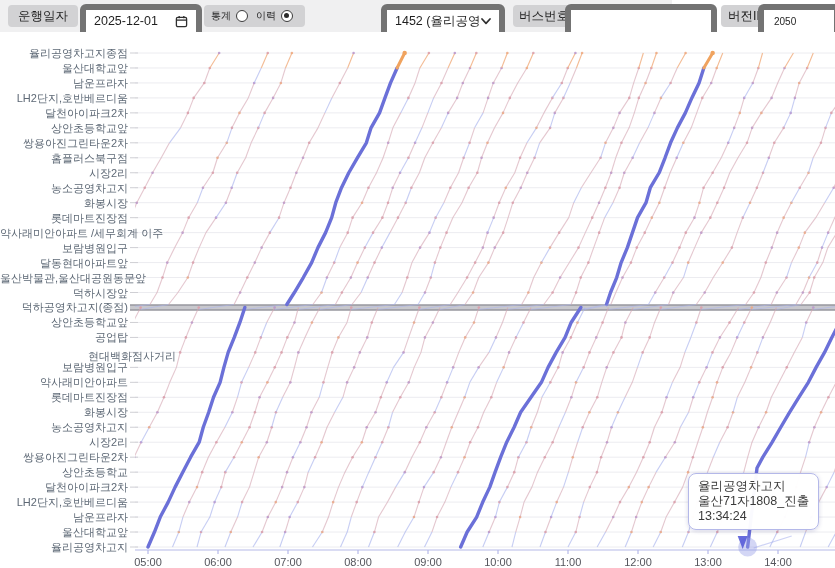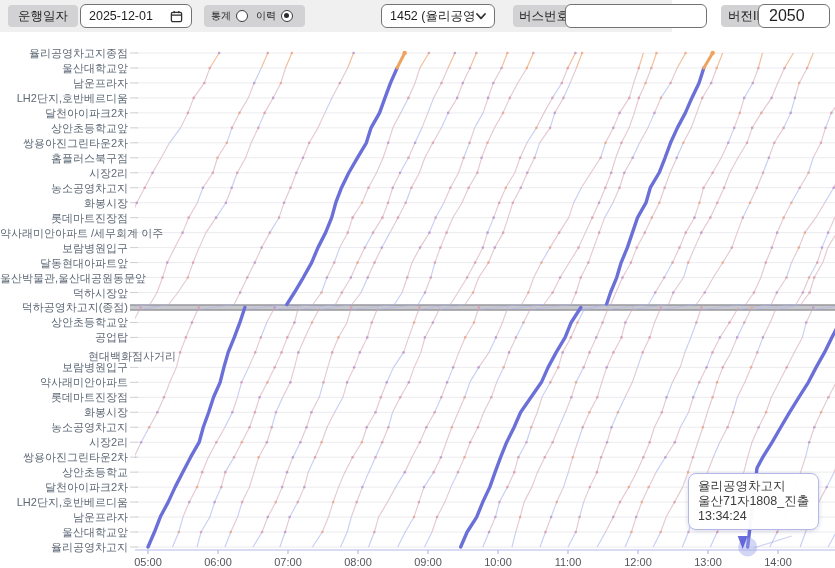--- a/index.html
+++ b/index.html
@@ -3,23 +3,23 @@
 <meta charset="utf-8">
 <style>
   html,body{margin:0;padding:0;background:#fff;}
   body{font-family:"Liberation Sans","DejaVu Sans",sans-serif;}
   #app{position:relative;width:835px;height:568px;background:#fff;overflow:hidden;}
 
   
   #topbar{position:absolute;left:0;top:0;width:672px;height:32px;background:#f0f0f1;}
   .chip{position:absolute;top:5px;height:22px;line-height:22px;padding:0 10px;background:#d2d2d4;
         border-radius:4px;font-size:12.5px;color:#1f1f1f;font-weight:500;white-space:nowrap;}
-  .inbox{position:absolute;top:4px;height:22px;background:#fff;border:1px solid #737373;border-radius:6px;
+  .inbox{position:absolute;top:4px;height:22px;background:#fff;border:6px solid #737373;border-radius:6px;
          font-size:12.5px;color:#1f1f1f;display:flex;align-items:center;padding:0 8px;box-sizing:content-box;}
-  .inbox input{border:none;outline:none;width:100%;font-size:16px;font-family:inherit;color:#1f1f1f;background:transparent;}
+  .inbox input{border:none;outline:none;width:100%;font-size:10px;font-family:inherit;color:#1f1f1f;background:transparent;}
   .pill{position:absolute;top:5px;height:22px;background:#d2d2d4;border-radius:4px;display:flex;
         align-items:center;padding:0 7px;font-size:10px;color:#1f1f1f;font-weight:500;gap:3px;white-space:nowrap;}
   .radio{width:12px;height:12px;border:1.6px solid #3c3c3c;border-radius:50%;background:#fff;display:inline-block;
          box-sizing:border-box;position:relative;margin:0 5px 0 2px;}
   .radio.sel::after{content:"";position:absolute;left:1.6px;top:1.6px;width:5.6px;height:5.6px;border-radius:50%;background:#2b2b2b;}
   .chev{margin-left:auto;display:flex;align-items:center;}
   .selbox span.val{overflow:hidden;white-space:nowrap;max-width:92px;display:inline-block;}
 
   
   #chart{position:absolute;left:0;top:32px;width:835px;height:536px;background:#fff;}

